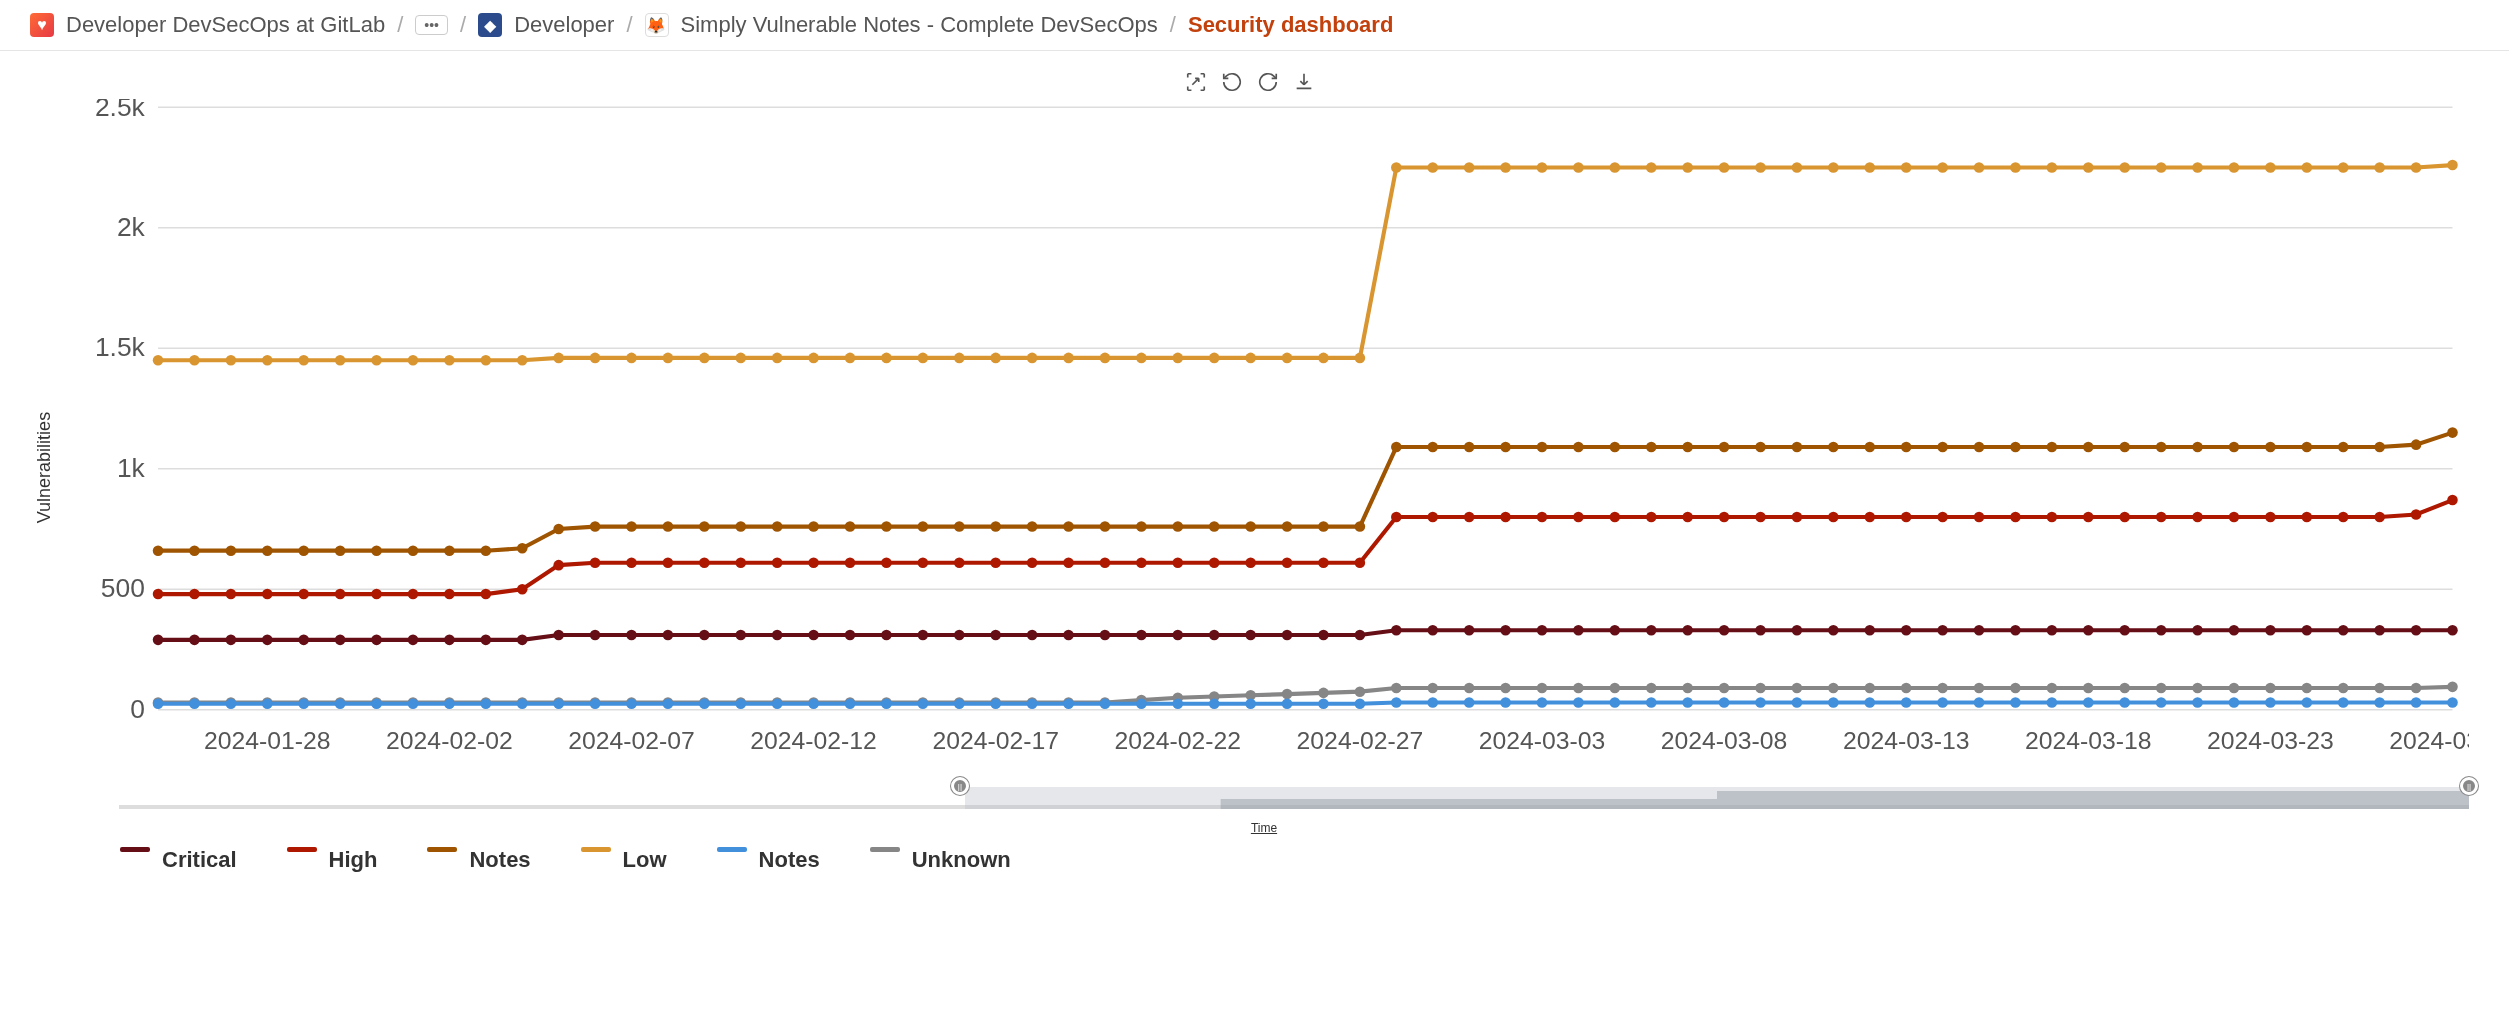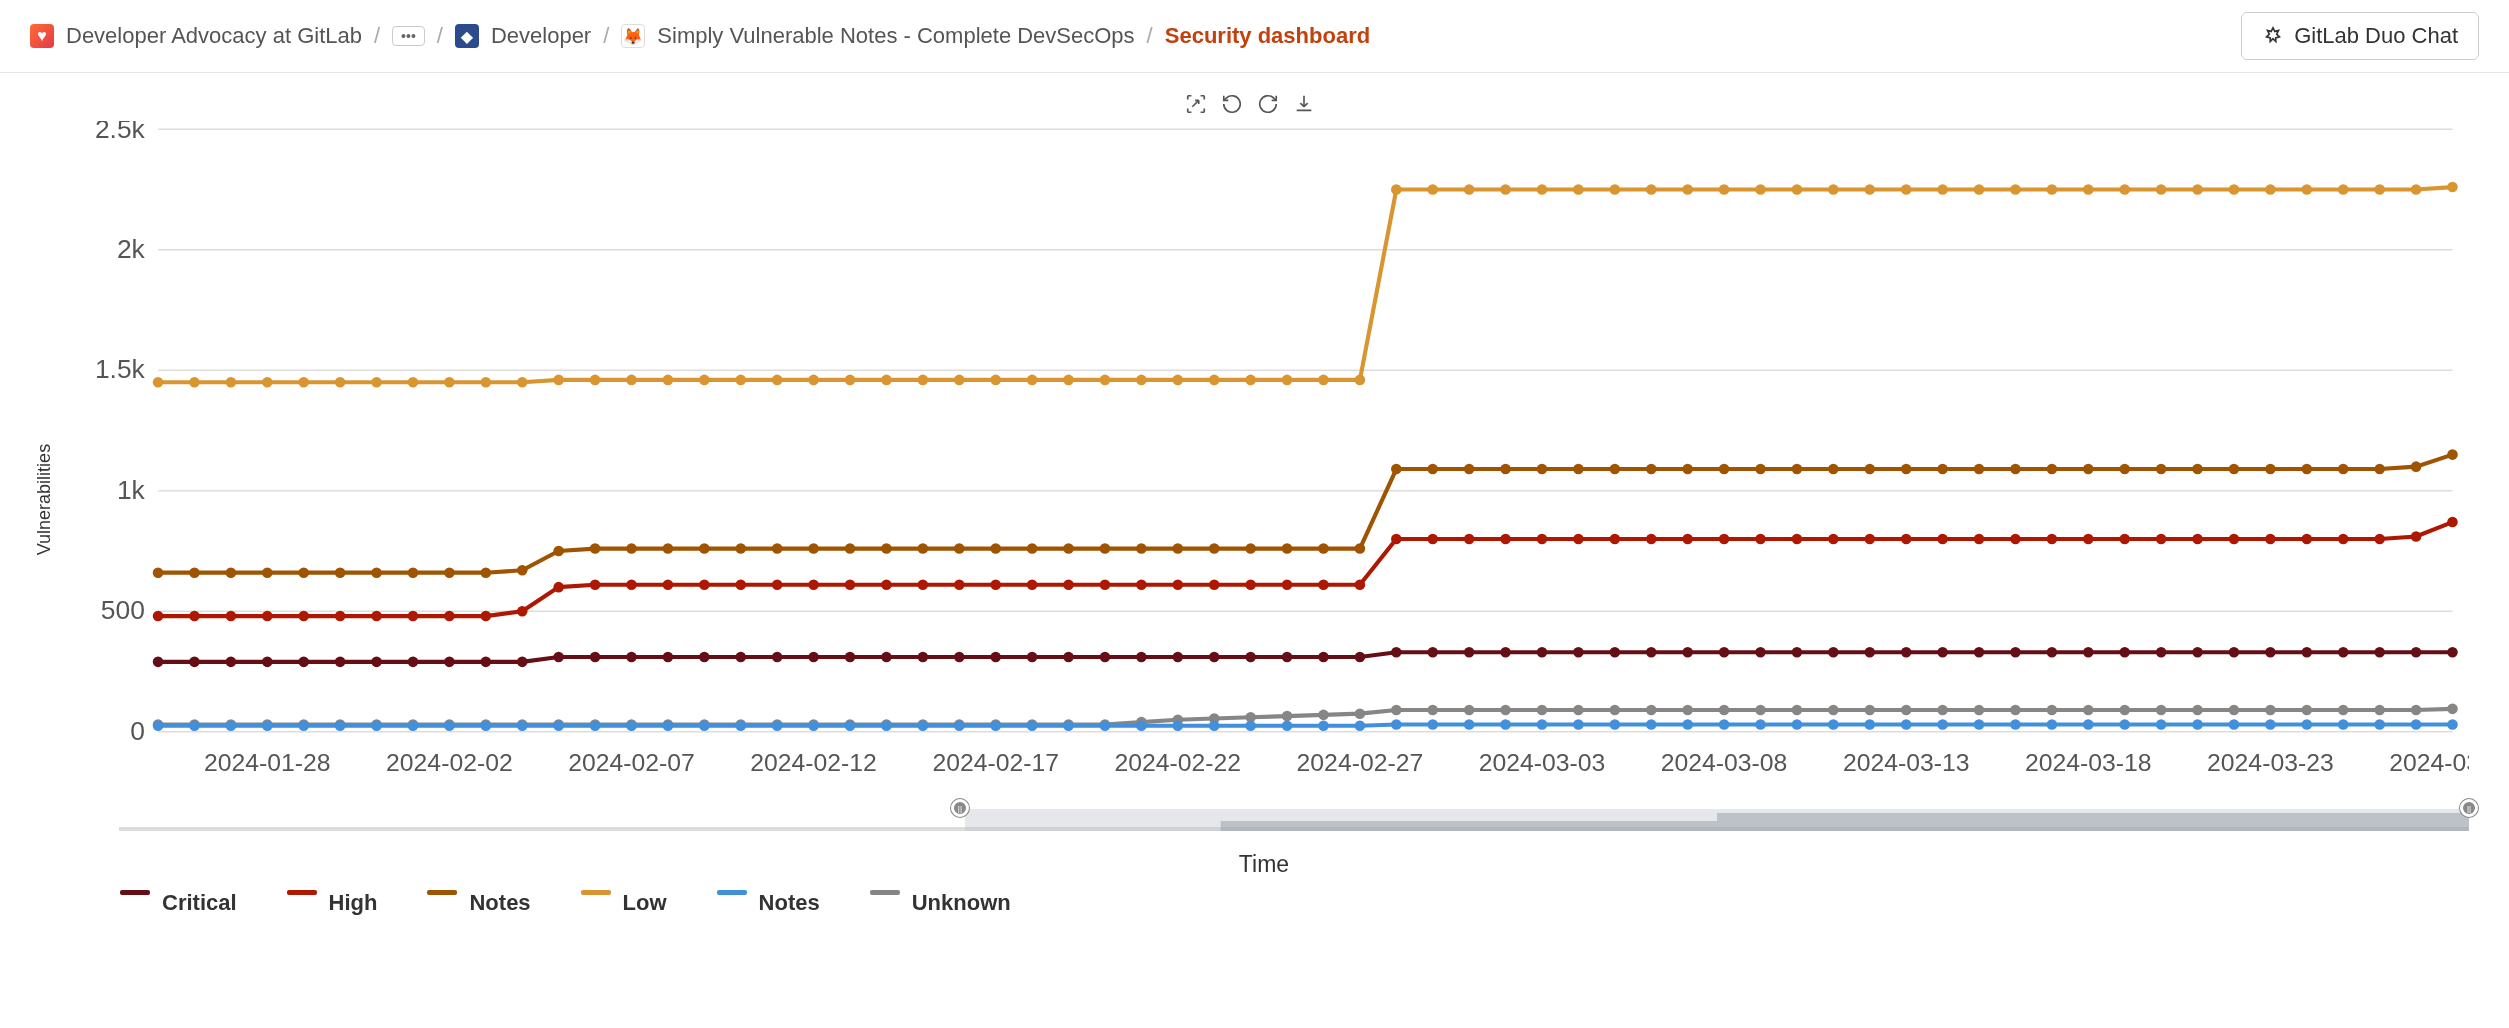--- a/index.html
+++ b/index.html
@@ -15,50 +15,44 @@
 .chart-wrap { padding: 20px 40px 20px 30px; }
 .toolbar { display: flex; justify-content: center; gap: 14px; margin-bottom: 6px; color: #555; }
 .toolbar svg { width: 22px; height: 22px; cursor: pointer; }
 .chart-body { display: flex; }
 .ylabel { writing-mode: vertical-rl; transform: rotate(180deg); text-align: center; font-size: 18px; color: #333; font-weight: 500; padding: 0 4px; }
 .plot { flex: 1; position: relative; }
 .brush { position: relative; height: 30px; margin: 16px 0 8px 60px; }
 .brush-track { position: absolute; left: 0; right: 0; bottom: 0; height: 4px; background: #ddd; }
 .brush-sel { position: absolute; height: 22px; bottom: 0; background: rgba(180,185,195,0.35); }
 .brush-handle { position: absolute; width: 18px; height: 18px; border-radius: 50%; background: #888; top: -2px; border: 3px solid #fff; box-shadow: 0 0 0 1px #888; display:flex; align-items:center; justify-content:center; color:#fff; font-size:8px;}
-.xlabel { text-align: center; font-size: 23px; color: #333; font-weight: 500; margin-top: 20px; }
+.xlabel { text-align: center; font-size: 12px; color: #333; font-weight: 500; margin-top: 12px; text-decoration: underline; }
 .legend { display: flex; gap: 50px; padding: 12px 0 0 90px; font-size: 22px; font-weight: 600; color: #333; }
 .legend .item { display: flex; align-items: flex-start; gap: 12px; }
 .legend .swatch { width: 30px; height: 5px; border-radius: 2px; }
 svg text { font-family: inherit; }
 </style>
 </head>
 <body>
 
 <div class="topbar">
   <div class="breadcrumb">
     <span class="icon-box" style="background:linear-gradient(135deg,#ff6b35,#e63946);color:#fff;">♥</span>
-    <span>Developer Advocacy at GitLab</span>
+    <span>Developer DevSecOps at GitLab</span>
     <span class="sep">/</span>
     <span class="ellipsis">•••</span>
     <span class="sep">/</span>
     <span class="icon-box" style="background:#2b4b8c;color:#fff;">◆</span>
     <span>Developer</span>
     <span class="sep">/</span>
     <span class="icon-box" style="background:#fff;border:1px solid #ddd;">🦊</span>
     <span>Simply Vulnerable Notes - Complete DevSecOps</span>
     <span class="sep">/</span>
     <span class="current">Security dashboard</span>
   </div>
-  <button class="duo-btn">
-    <svg viewBox="0 0 24 24" fill="none" stroke="currentColor" stroke-width="1.8">
-        <path d="M12 3l2 4 4-1-2 4 3 3-4 1 0 4-3-3-3 3 0-4-4-1 3-3-2-4 4 1z"></path>
-      </svg>
-    <span>GitLab Duo Chat</span>
-  </button>
 </div>
 
 <div class="chart-wrap">
   <div class="toolbar">
     <svg viewBox="0 0 24 24" fill="none" stroke="currentColor" stroke-width="1.8">
         <path d="M3 3h4M3 3v4M21 3h-4M21 3v4M3 21h4M3 21v-4M21 21h-4M21 21v-4"></path>
         <path d="M8 15l7-7m0 0h-4m4 0v4"></path>
       </svg>
     <svg viewBox="0 0 24 24" fill="none" stroke="currentColor" stroke-width="1.8">
         <path d="M3 12a9 9 0 1 0 3-6.7L3 8"></path>

